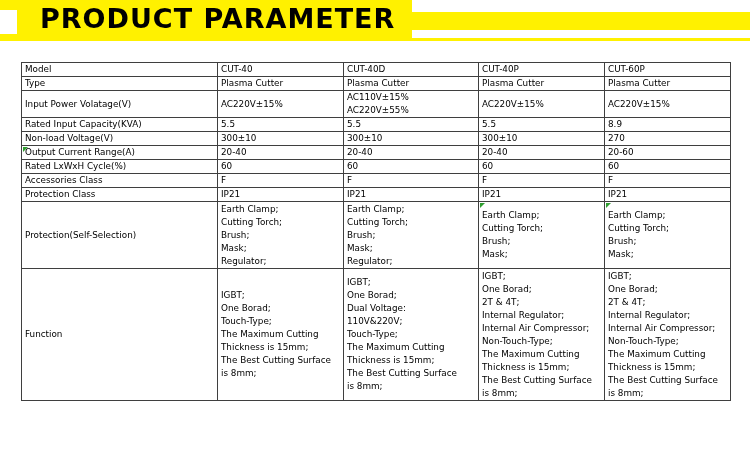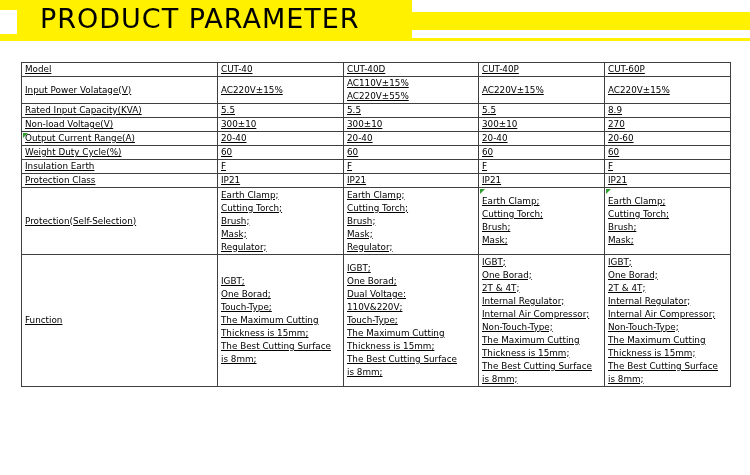--- a/index.html
+++ b/index.html
@@ -4,30 +4,30 @@
 <style>
   html,body{margin:0;padding:0;background:#ffffff;}
   body{
     width:750px;height:475px;position:relative;overflow:hidden;
     font-family:"DejaVu Sans","Liberation Sans",sans-serif;color:#000;
   }
   
   .banner{position:absolute;left:0;top:0;width:412px;height:41px;background:#FFF100;}
   .banner-notch{position:absolute;left:0;top:10px;width:17px;height:24px;background:#ffffff;}
   .banner-title{
-    position:absolute;left:40px;top:3px;font-size:27px;font-weight:400;
+    position:absolute;left:40px;top:3px;font-size:27px;font-weight:700;
     letter-spacing:1px;color:#000;white-space:nowrap;
   }
   .banner-stripe{position:absolute;left:412px;top:12px;width:338px;height:18px;background:#FFF100;}
   .banner-rule{position:absolute;left:412px;top:38px;width:338px;height:3px;background:#FFF100;}
   
   table.params{
     position:absolute;left:21px;top:62px;width:709px;
     border-collapse:collapse;table-layout:fixed;
-    font-size:8.8px;line-height:13px;text-decoration:underline;
+    font-size:8.8px;line-height:13px;
   }
   table.params td{
     border:1px solid #3f3f3f;
     padding:0 1px 0 3px;
     vertical-align:middle;
     overflow:hidden;
   }
   table.params td span.cellv{display:block;white-space:pre;}
   td.va-top{vertical-align:top;padding-top:1px;}
   td.rel{position:relative;margin-top:25px;}
@@ -66,20 +66,37 @@
       <td>
           <span class="cellv">CUT-40D</span>
         </td>
       <td>
           <span class="cellv">CUT-40P</span>
         </td>
       <td>
           <span class="cellv">CUT-60P</span>
         </td>
     </tr>
+    <tr style="height:13px">
+      <td>
+          <span class="cellv">Type</span>
+        </td>
+      <td>
+          <span class="cellv">Plasma Cutter</span>
+        </td>
+      <td>
+          <span class="cellv">Plasma Cutter</span>
+        </td>
+      <td>
+          <span class="cellv">Plasma Cutter</span>
+        </td>
+      <td>
+          <span class="cellv">Plasma Cutter</span>
+        </td>
+    </tr>
     <tr style="height:21px">
       <td>
           <span class="cellv">Input Power Volatage(V)</span>
         </td>
       <td>
           <span class="cellv">AC220V±15%</span>
         </td>
       <td>
           <span class="cellv">AC110V±15%
 AC220V±55%</span>
@@ -138,38 +155,38 @@
         </td>
       <td>
           <span class="cellv">20-40</span>
         </td>
       <td>
           <span class="cellv">20-60</span>
         </td>
     </tr>
     <tr style="height:13px">
       <td>
-          <span class="cellv">Weight Duty Cycle(%)</span>
+          <span class="cellv">Rated LxWxH Cycle(%)</span>
         </td>
       <td>
           <span class="cellv">60</span>
         </td>
       <td>
           <span class="cellv">60</span>
         </td>
       <td>
           <span class="cellv">60</span>
         </td>
       <td>
           <span class="cellv">60</span>
         </td>
     </tr>
     <tr style="height:12px">
       <td>
-          <span class="cellv">Insulation Earth</span>
+          <span class="cellv">Accessories Class</span>
         </td>
       <td>
           <span class="cellv">F</span>
         </td>
       <td>
           <span class="cellv">F</span>
         </td>
       <td>
           <span class="cellv">F</span>
         </td>

